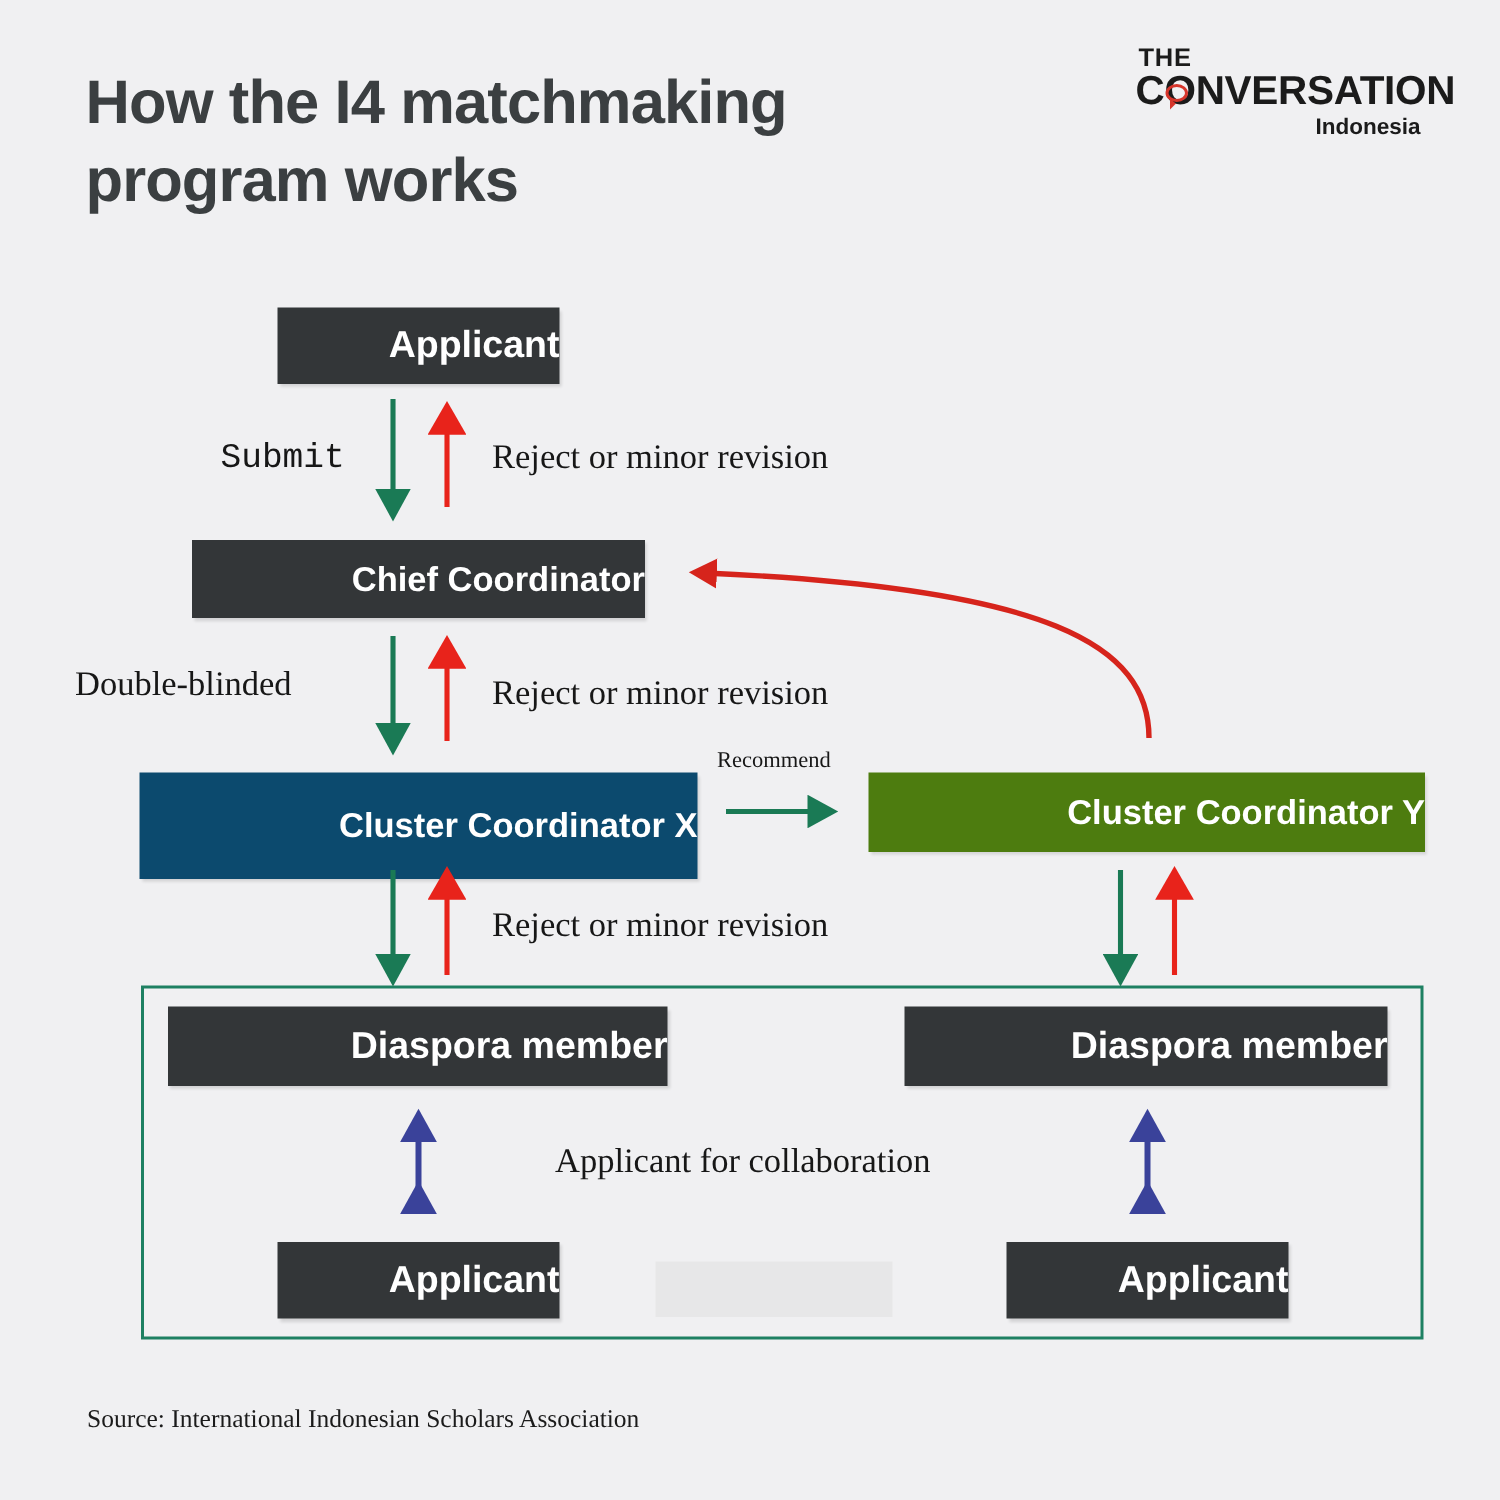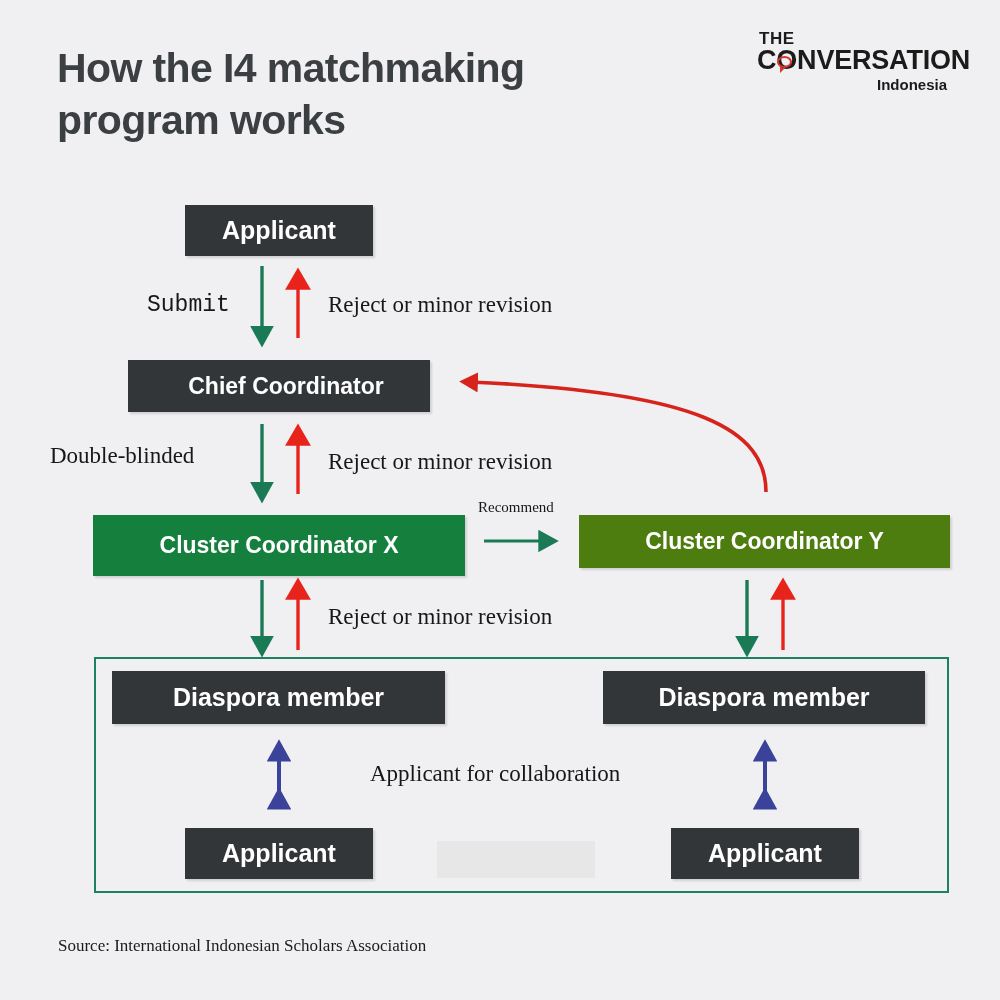--- a/index.html
+++ b/index.html
@@ -87,21 +87,21 @@
     line-height: 1.2;
     margin-top: 1px;
   }
   
   .node {
     position: absolute;
     background: #333638;
     color: #ffffff;
     display: flex;
     align-items: center;
-    justify-content: center;
+    justify-content: flex-end;
     font-family: "Liberation Sans", sans-serif;
     font-weight: bold;
     box-shadow: 1.5px 2px 2px rgba(0,0,0,0.13);
     box-sizing: border-box;
     white-space: nowrap;
   }
   
   .flowlabel {
     position: absolute;
     font-family: "Liberation Serif", serif;
@@ -164,21 +164,21 @@
   <div id="group-frame"></div>
   <div id="ghost-box"></div>
 
   <div id="nodes">
       <div class="node" style="left: 185px; top: 205px; width: 188px; height: 51px; font-size: 25px; background: rgb(51, 54, 56); color: rgb(255, 255, 255);">
         <span>Applicant</span>
       </div>
       <div class="node" style="left: 128px; top: 360px; width: 302px; height: 52px; font-size: 23px; background: rgb(51, 54, 56); color: rgb(255, 255, 255); padding-left: 14px;">
         <span>Chief Coordinator</span>
       </div>
-      <div class="node" style="left: 93px; top: 515px; width: 372px; height: 61px; font-size: 23px; background: #15803d; color: rgb(255, 255, 255);">
+      <div class="node" style="left: 93px; top: 515px; width: 372px; height: 71px; font-size: 23px; background: #0c4a6e; color: rgb(255, 255, 255);">
         <span>Cluster Coordinator X</span>
       </div>
       <div class="node" style="left: 579px; top: 515px; width: 371px; height: 53px; font-size: 23px; background: #4d7c0f; color: rgb(255, 255, 255);">
         <span>Cluster Coordinator Y</span>
       </div>
       <div class="node" style="left: 112px; top: 671px; width: 333px; height: 53px; font-size: 25px; background: rgb(51, 54, 56); color: rgb(255, 255, 255);">
         <span>Diaspora member</span>
       </div>
       <div class="node" style="left: 603px; top: 671px; width: 322px; height: 53px; font-size: 25px; background: rgb(51, 54, 56); color: rgb(255, 255, 255);">
         <span>Diaspora member</span>

